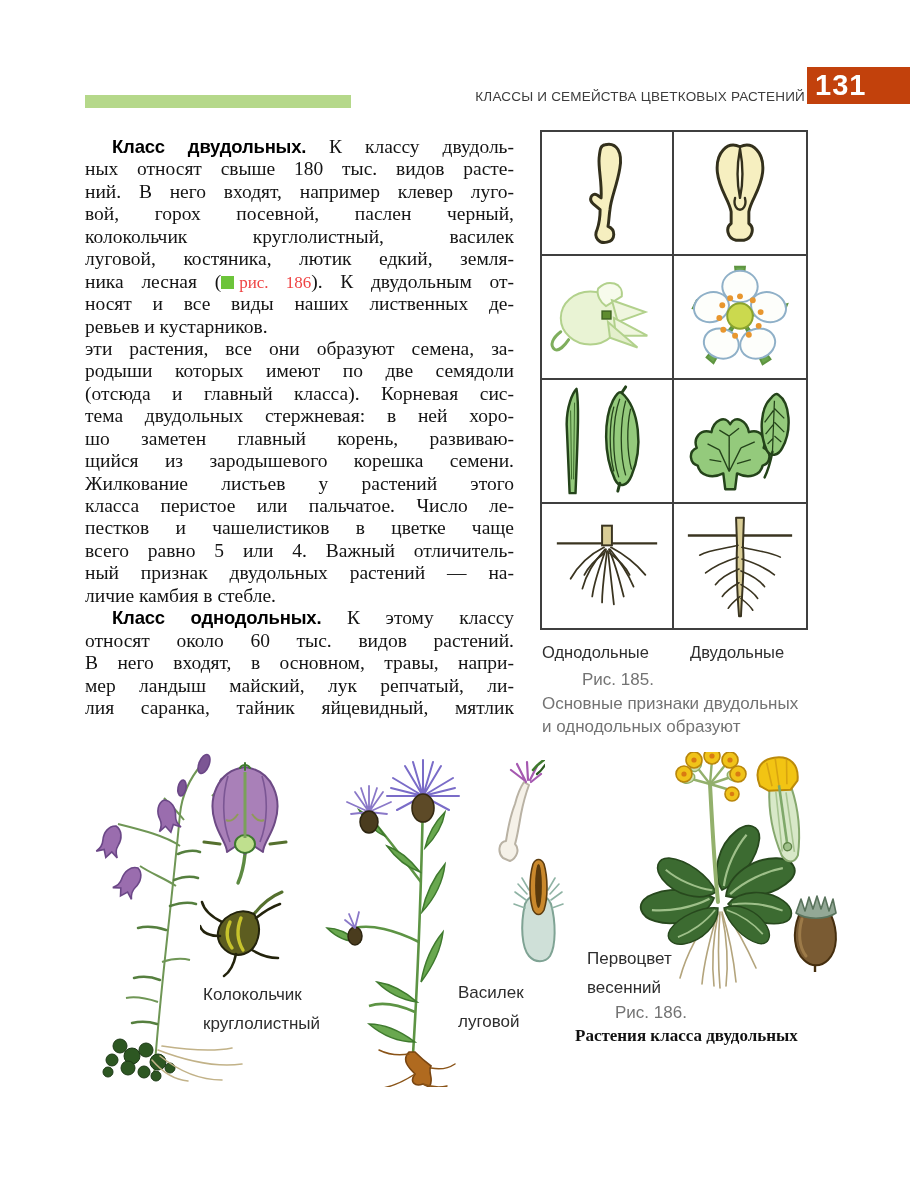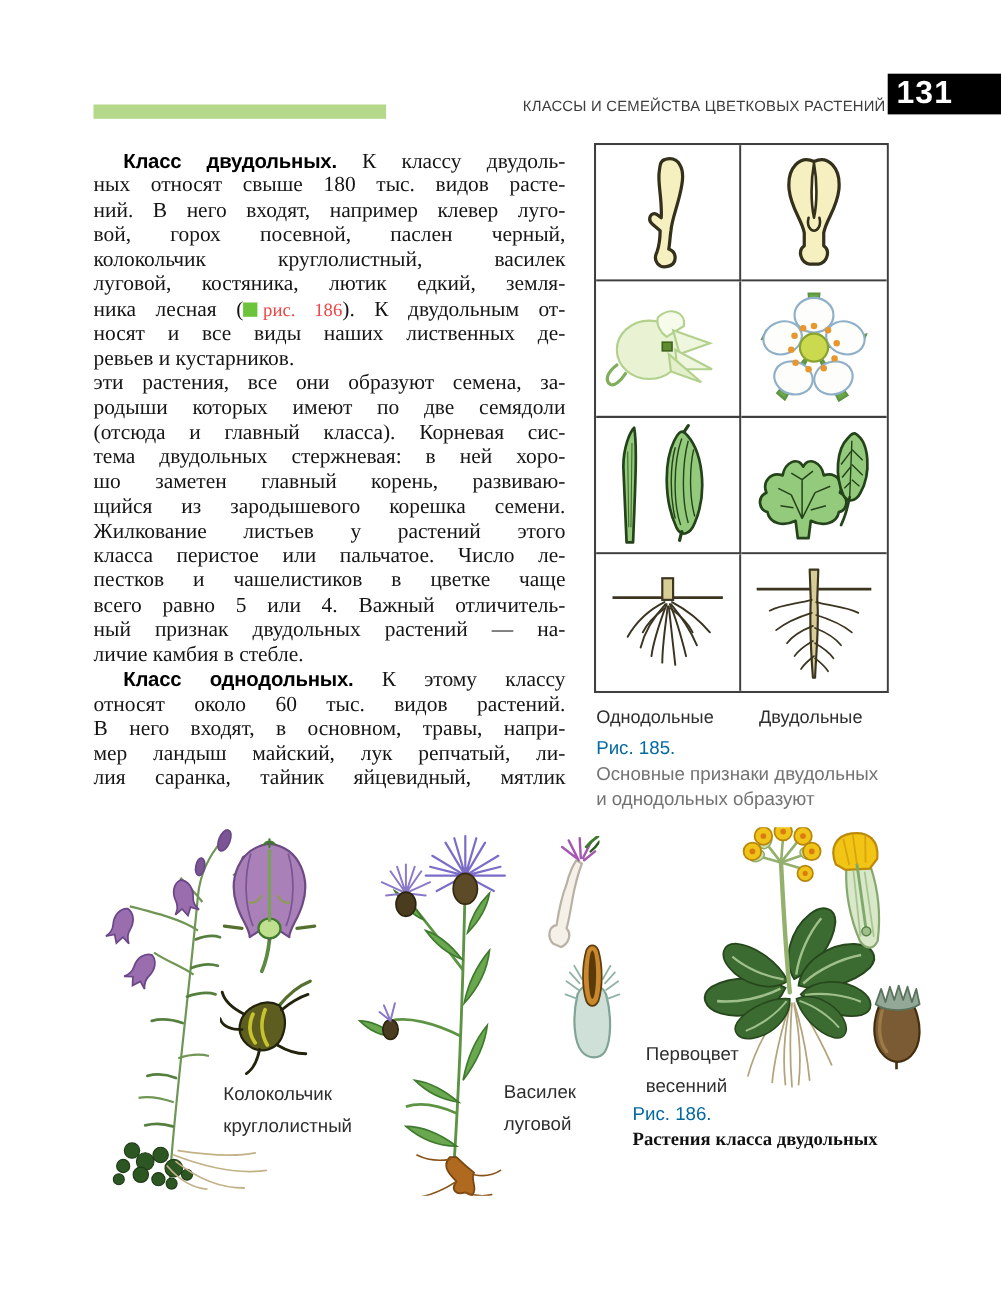--- a/index.html
+++ b/index.html
@@ -32,42 +32,42 @@
   .f185-grid{display:grid;grid-template-columns:132px 132px;grid-template-rows:repeat(4,124px);
         border:2px solid #3f3f3f;width:264px;background:#fff;}
   .f185-cell{border-right:2px solid #3f3f3f;border-bottom:2px solid #3f3f3f;
         display:flex;align-items:center;justify-content:center;background:#fff;}
   .f185-cell:nth-child(2n){border-right:none;}
   .f185-cell:nth-last-child(-n+2){border-bottom:none;}
   .f185-labels{position:absolute;top:513px;left:0;width:268px;
         font-family:"Liberation Sans",sans-serif;font-size:16.5px;font-weight:500;color:#2e2e2e;}
   .f185-labels .lab-mono{position:absolute;left:2px;top:0;}
   .f185-labels .lab-di{position:absolute;left:150px;top:0;text-align:center;}
-  .fig-ref{font-family:"Liberation Sans",sans-serif;font-size:17px;color:#0369a1;}
+  .fig-ref{font-family:"Liberation Sans",sans-serif;font-size:17px;color:#737373;margin-left:40px;}
   #fig185 .fig-ref{position:absolute;left:2px;top:540px;}
   #fig185 .fig-caption{position:absolute;left:2px;top:562px;width:330px;
         font-family:"Liberation Sans",sans-serif;font-size:17px;font-weight:400;color:#737373;
         line-height:23px;}
 
   
   .plant{position:absolute;}
   .plant-label{position:absolute;font-family:"Liberation Sans",sans-serif;font-size:17px;
         font-weight:500;color:#2e2e2e;line-height:29px;}
   #fig186-ref{position:absolute;left:575px;top:1003px;}
   #fig186-caption{position:absolute;left:575px;top:1026px;font-family:Liberation Serif, serif;
         font-size:17px;font-weight:700;color:#111;}
 </style>
 </head>
 <body>
 
 <div id="page">
 
   <div class="green-bar" style="background: rgb(181, 216, 138);"></div>
   <div class="header-title">КЛАССЫ И СЕМЕЙСТВА ЦВЕТКОВЫХ РАСТЕНИЙ</div>
-  <div class="page-badge" style="background: #000000; text-align: center;">
+  <div class="page-badge" style="background: #c2410c; text-align: center;">
     <span>131</span>
   </div>
 
   <div id="article">
       <div class="line ind"><span class="lead">Класс двудольных.</span><span> К классу двудоль-</span></div>
       <div class="line"><span>ных относят свыше 180 тыс. видов расте-</span></div>
       <div class="line"><span>ний. В него входят, например клевер луго-</span></div>
       <div class="line"><span>вой, горох посевной, паслен черный,</span></div>
       <div class="line"><span>колокольчик круглолистный, василек</span></div>
       <div class="line"><span>луговой, костяника, лютик едкий, земля-</span></div>

